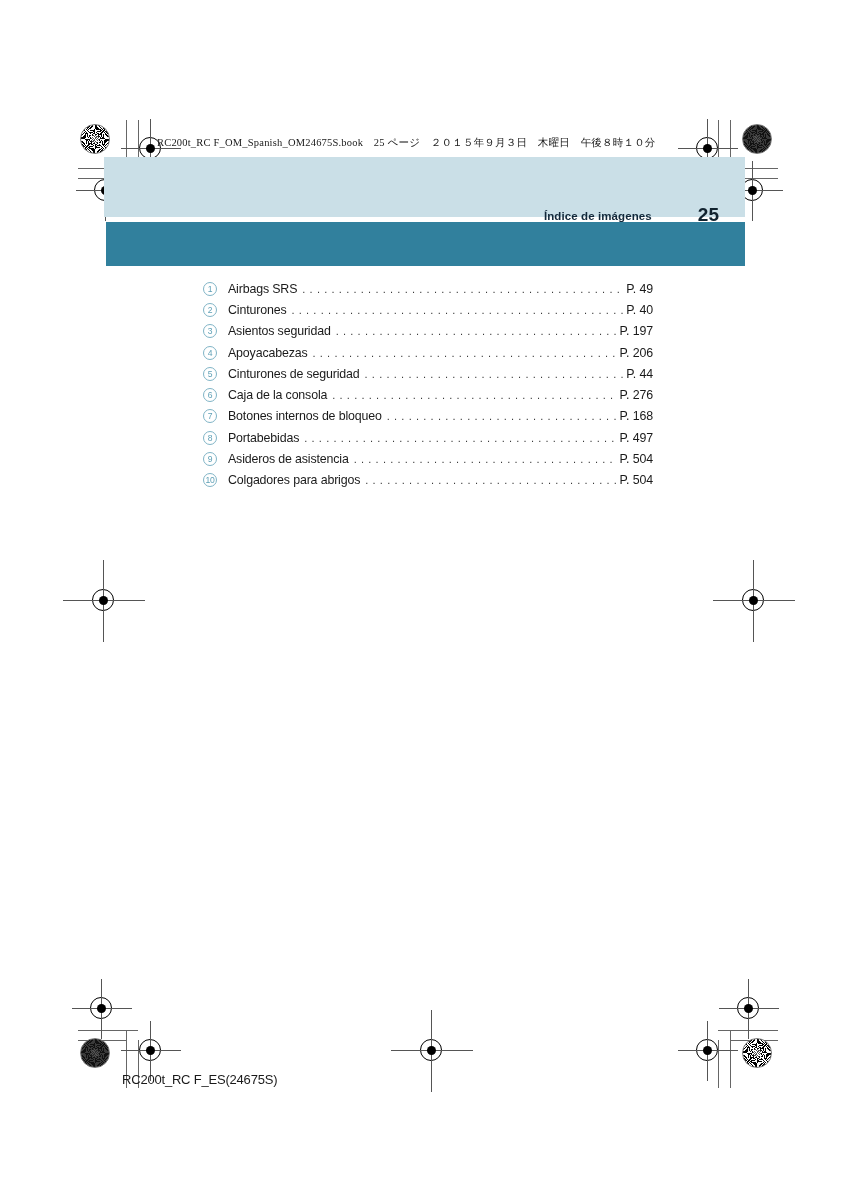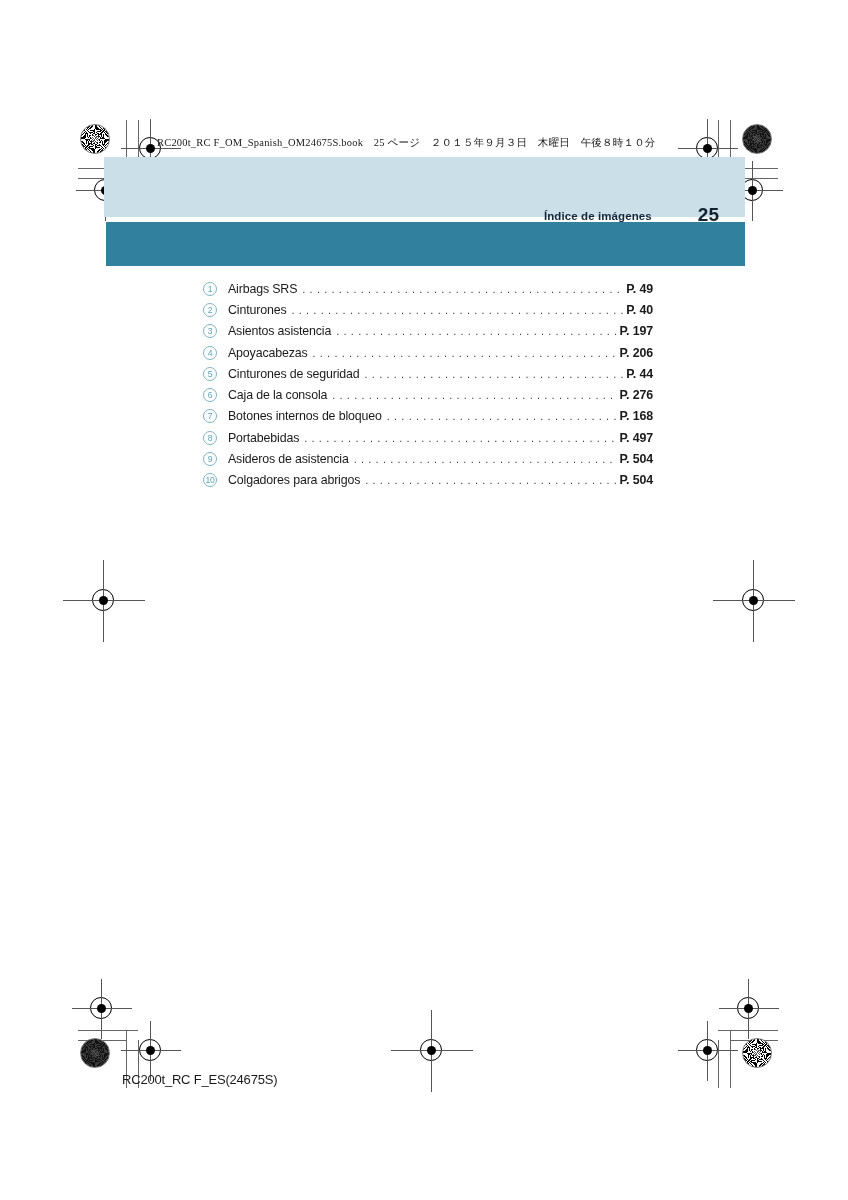--- a/index.html
+++ b/index.html
@@ -187,21 +187,20 @@
     white-space: nowrap;
     color: #3a3a3a;
     font-size: 11px;
     letter-spacing: 0.6px;
   }
   .row-page {
     flex: 0 0 auto;
     text-align: left;
     white-space: nowrap;
     letter-spacing: -0.1px;
-    font-weight: bold;
   }
 
   
   .footer-code {
     position: absolute;
     left: 122px;
     top: 1072px;
     font-size: 13px;
     color: #1a1a1a;
     letter-spacing: -0.2px;
@@ -317,21 +316,21 @@
 
   <div class="index-row">
     <span class="num-circle">2</span>
     <span class="row-label">Cinturones</span>
     <span class="leader"></span>
     <span class="row-page">P. 40</span>
   </div>
 
   <div class="index-row">
     <span class="num-circle">3</span>
-    <span class="row-label">Asientos asistencia</span>
+    <span class="row-label">Asientos seguridad</span>
     <span class="leader"></span>
     <span class="row-page">P. 197</span>
   </div>
 
   <div class="index-row">
     <span class="num-circle">4</span>
     <span class="row-label">Apoyacabezas</span>
     <span class="leader"></span>
     <span class="row-page">P. 206</span>
   </div>

